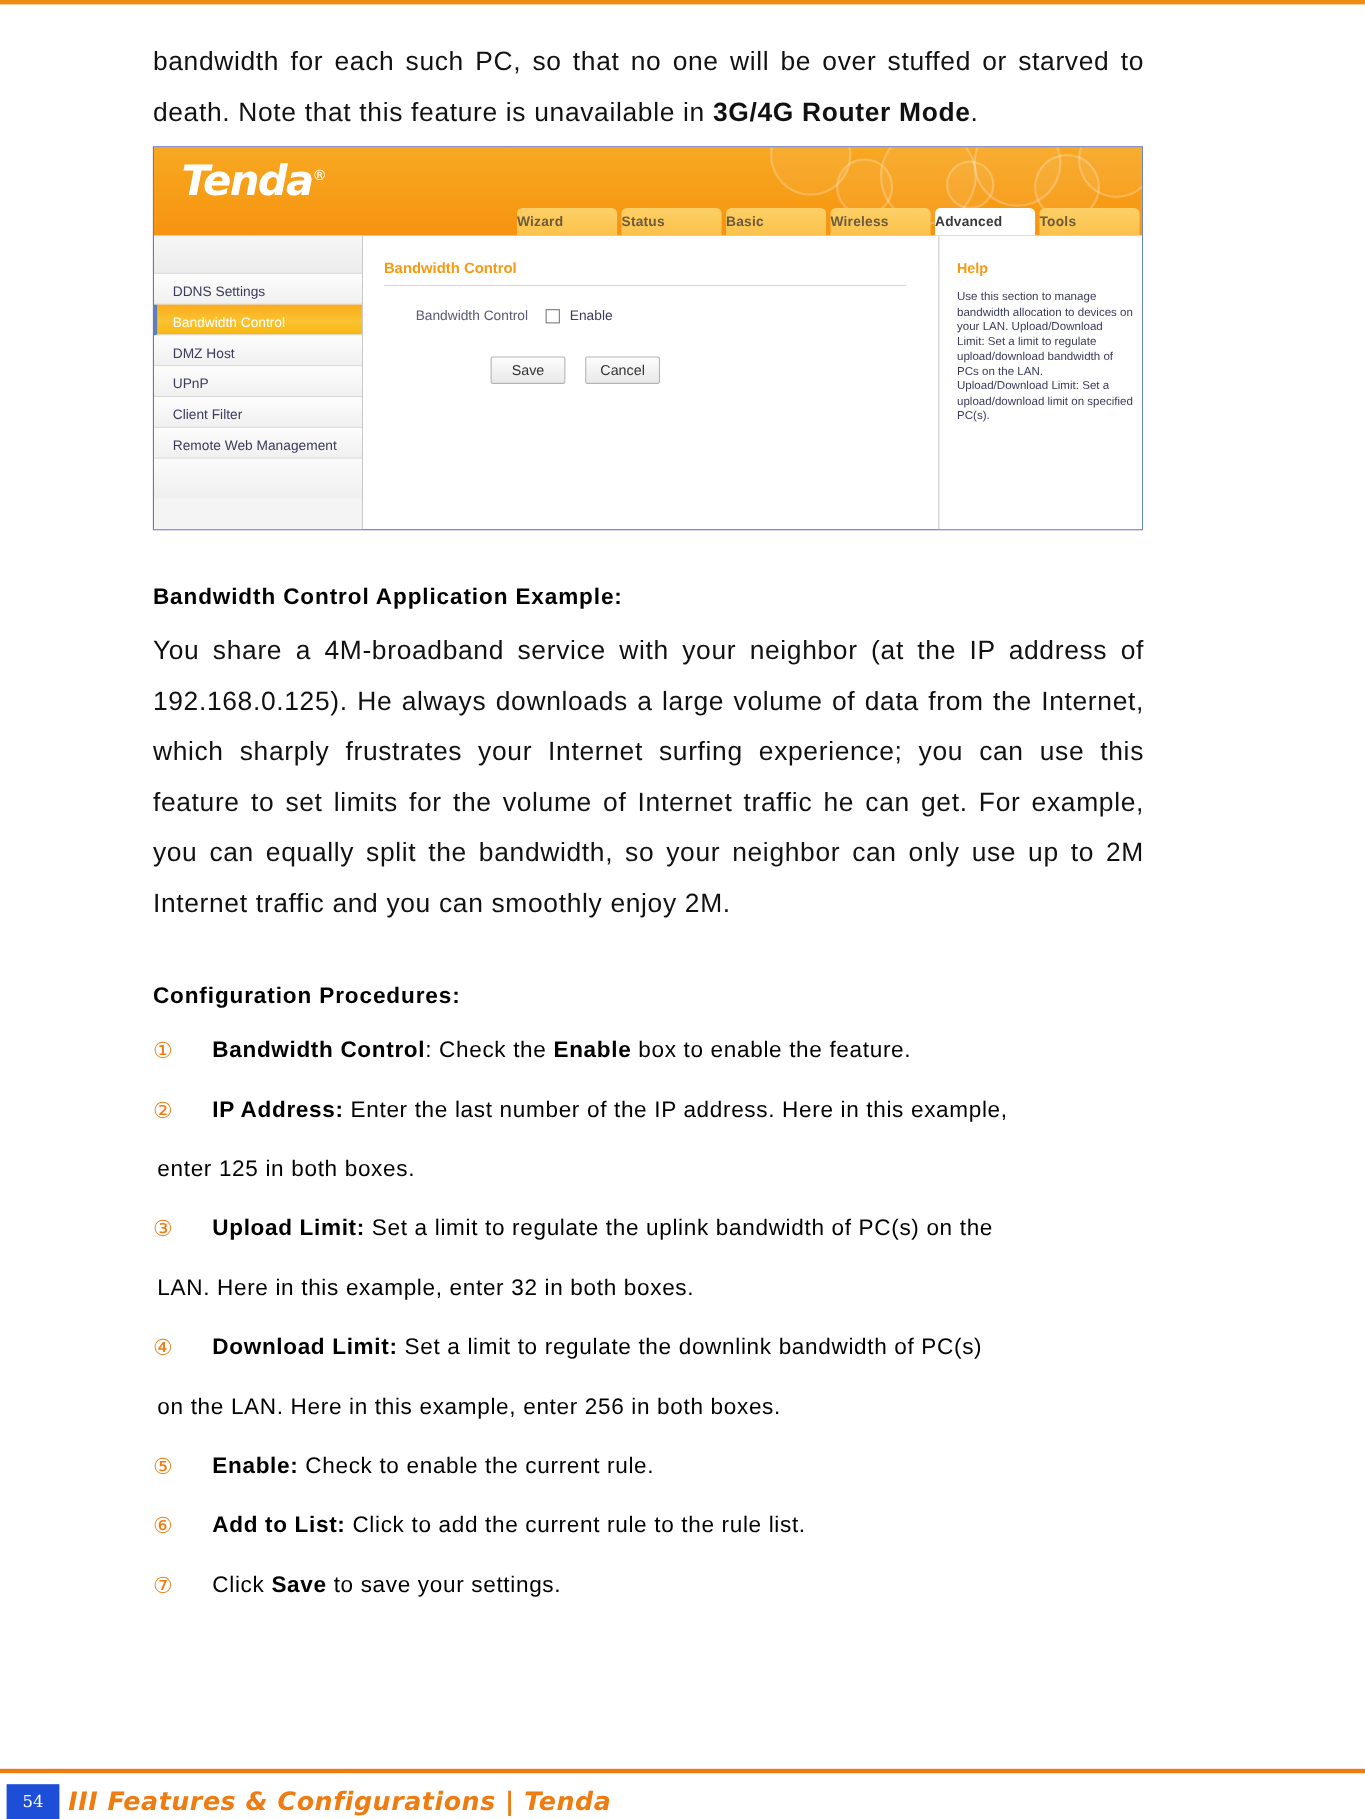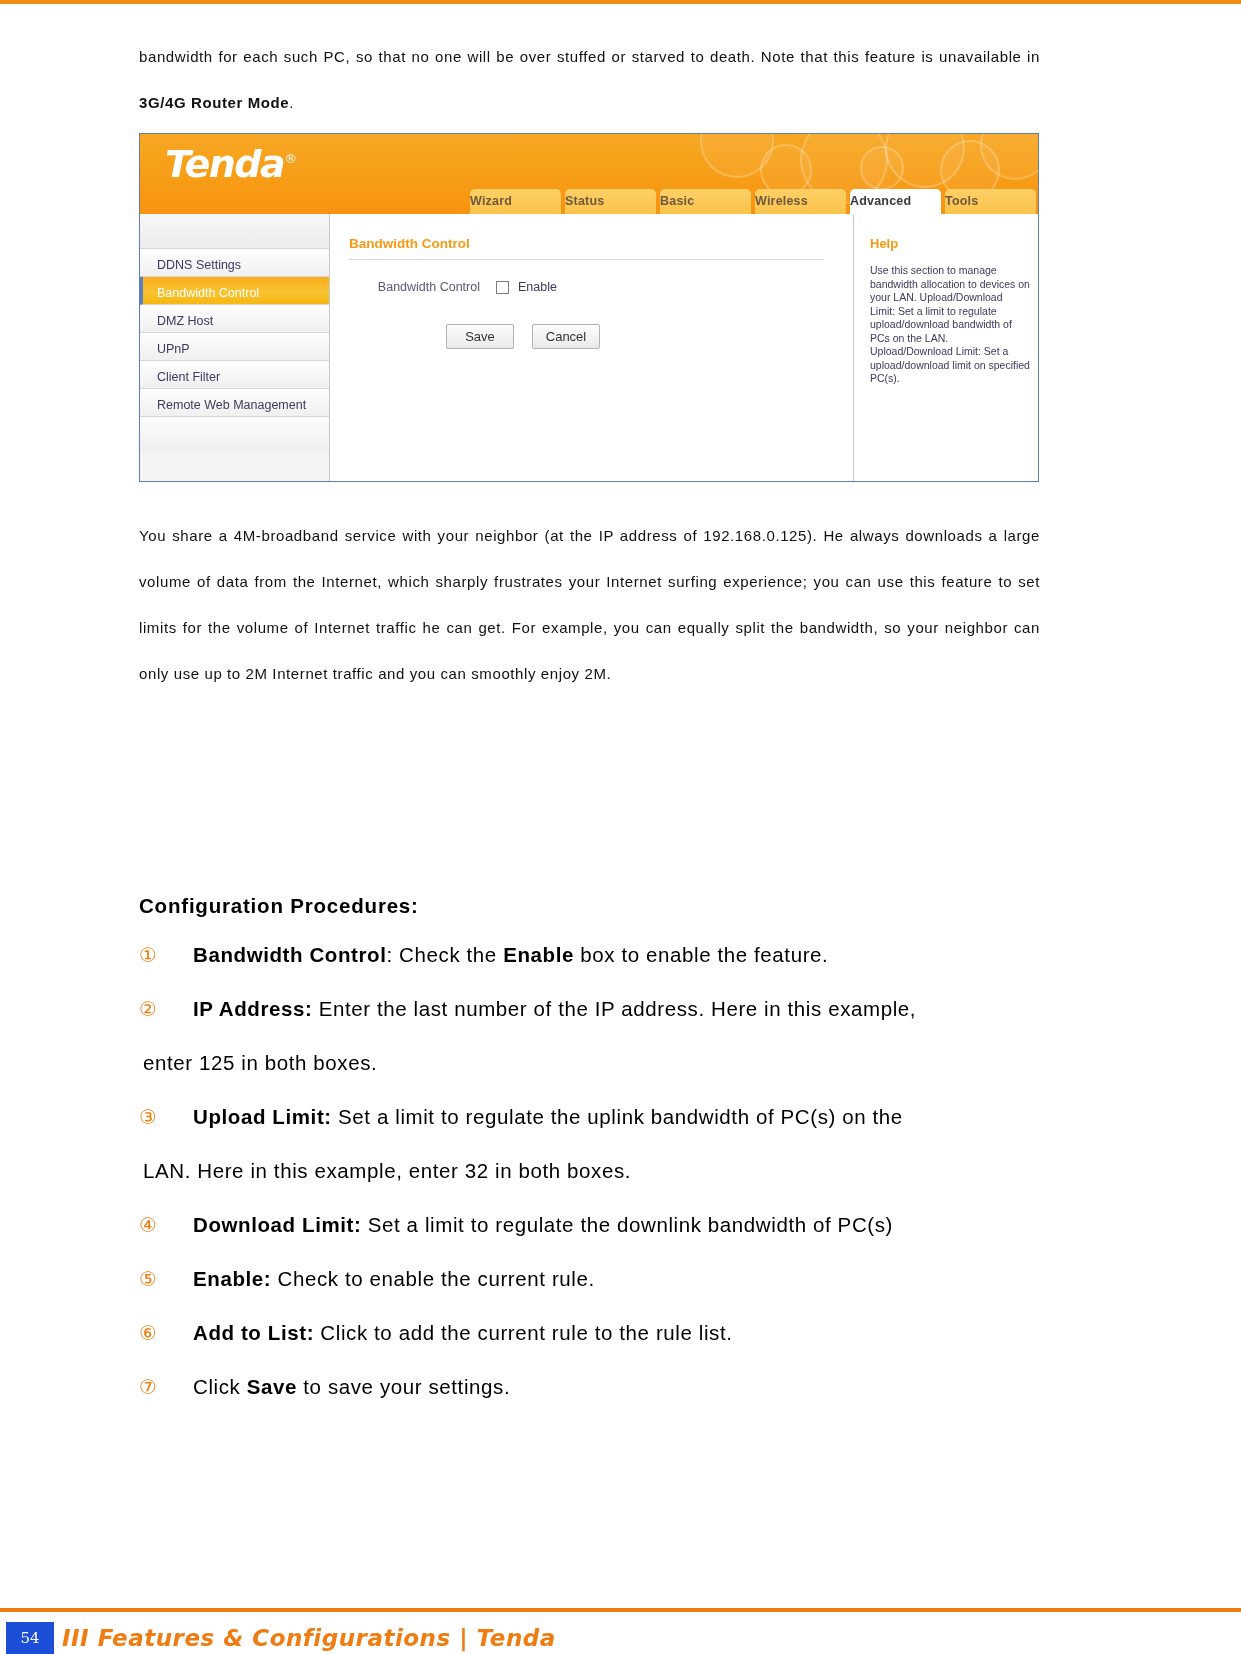--- a/index.html
+++ b/index.html
@@ -27,21 +27,21 @@
 
   
   .page-col {
     position: absolute;
     left: 139px;
     top: 34px;
     width: 901px;
   }
 
   p.body {
-    font-size: 15px;
+    font-size: 24px;
     line-height: 46px;
     letter-spacing: 0.6px;
     margin: 0 0 8px 0;
     text-align: justify;
     color: #111;
   }
   .b { font-weight: bold; }
 
   h3.heading {
     font-size: 20.5px;
@@ -368,20 +368,21 @@
 
     <div class="help">
       <div class="help-title">Help</div>
       <div class="help-text">Use this section to manage bandwidth allocation to devices on your LAN. Upload/Download Limit: Set a limit to regulate upload/download bandwidth of PCs on the LAN. Upload/Download Limit: Set a upload/download limit on specified PC(s).</div>
     </div>
 
   </div>
 </div>
 
 <div class="page-col" style="top:513px;">
+  <h3 class="heading">Bandwidth Control Application Example:</h3>
   <p class="body">You share a 4M-broadband service with your neighbor (at the IP address of 192.168.0.125). He always downloads a large volume of data from the Internet, which sharply frustrates your Internet surfing experience; you can use this feature to set limits for the volume of Internet traffic he can get. For example, you can equally split the bandwidth, so your neighbor can only use up to 2M Internet traffic and you can smoothly enjoy 2M.</p>
 </div>
 
 <div class="page-col" style="top:876px;">
   <h3 class="heading">Configuration Procedures:</h3>
 
   <div class="list-item">
     <div class="num">①</div>
     <p class="li-text"><span class="b">Bandwidth Control</span><span>: Check the </span><span class="b">Enable</span><span> box to enable the feature.</span></p>
   </div>
@@ -395,20 +396,21 @@
   <div class="list-item">
     <div class="num">③</div>
     <p class="li-text"><span class="b">Upload Limit:</span><span> Set a limit to regulate the uplink bandwidth of PC(s) on the</span></p>
   </div>
   <p class="cont-text">LAN. Here in this example, enter 32 in both boxes.</p>
 
   <div class="list-item">
     <div class="num">④</div>
     <p class="li-text"><span class="b">Download Limit:</span><span> Set a limit to regulate the downlink bandwidth of PC(s)</span></p>
   </div>
+  <p class="cont-text">on the LAN. Here in this example, enter 256 in both boxes.</p>
 
   <div class="list-item">
     <div class="num">⑤</div>
     <p class="li-text"><span class="b">Enable:</span><span> Check to enable the current rule.</span></p>
   </div>
 
   <div class="list-item">
     <div class="num">⑥</div>
     <p class="li-text"><span class="b">Add to List:</span><span> Click to add the current rule to the rule list.</span></p>
   </div>

